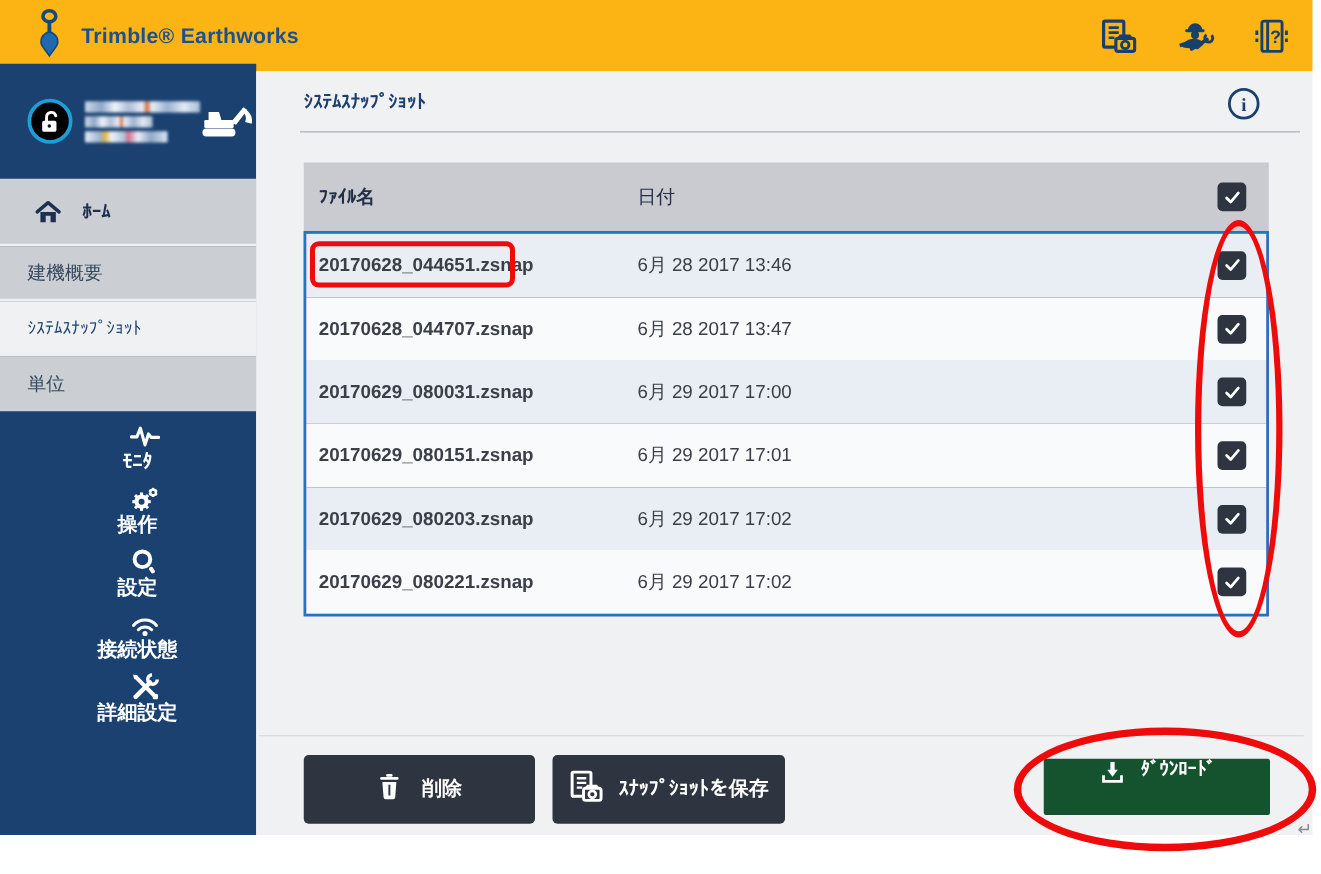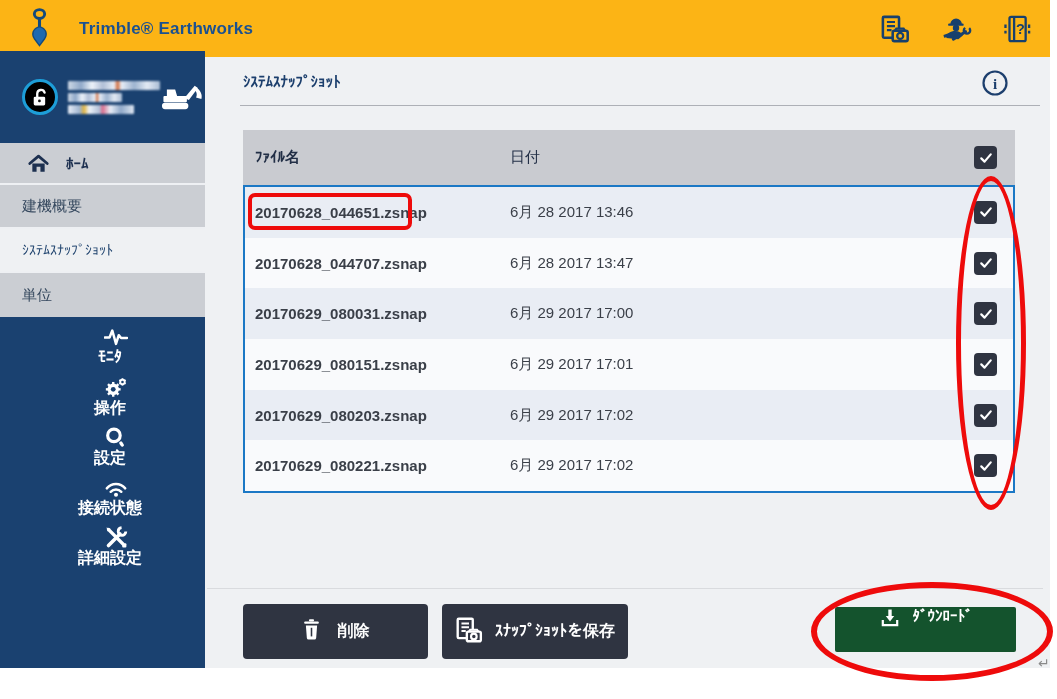--- a/index.html
+++ b/index.html
@@ -2,37 +2,37 @@
 <html><head>
 <meta charset="utf-8">
 <style>
   *{box-sizing:border-box;margin:0;padding:0;}
   body{background:#fff;font-family:"Liberation Sans","DejaVu Sans",sans-serif;}
   .page{position:relative;width:1057px;height:699px;background:#ffffff;overflow:hidden;}
 
   
   .header{position:absolute;left:0;top:0;width:1050px;height:57px;background:#fcb415;display:flex;align-items:center;}
   .logo{margin-left:28px;display:flex;align-items:center;}
-  .app-title{margin-left:28px;color:#1b5190;font-size:17px;font-weight:600;letter-spacing:.2px;}
+  .app-title{margin-left:14px;color:#1b5190;font-size:17px;font-weight:600;letter-spacing:.2px;}
   .hicons{position:absolute;right:16px;top:0;height:57px;display:flex;align-items:center;gap:27px;}
   .hicon{display:flex;align-items:center;justify-content:center;width:34px;height:34px;cursor:pointer;}
 
   
   .sidebar{position:absolute;left:0;top:51px;width:205px;height:617px;background:#1a4170;}
   .machine{height:92px;display:flex;align-items:center;padding:0 10px 0 22px;cursor:pointer;}
   .lockbadge{width:36px;height:36px;border-radius:50%;background:#000;border:3px solid #1d9ed8;display:flex;align-items:center;justify-content:center;flex:0 0 auto;}
   .mlines{margin-left:10px;flex:1;}
   .rl{height:9px;margin:3px 0;border-radius:1px;filter:blur(1.1px);
       background:linear-gradient(90deg,#cfd9e6,#8fa8c8 14%,#eef3fa 26%,#b0bed6 38%,#e8eef7 50%,#d06a3a 54%,#e8eef7 58%,#9db3cf 72%,#e3eaf4 86%,#a9bcd4);}
   .rl.l1{width:92px}.rl.l2{width:54px}.rl.l3{width:66px;background:linear-gradient(90deg,#e8eef7,#9db3cf 18%,#e0b23c 24%,#eef3fa 32%,#b0bed6 48%,#d86a8a 52%,#e8eef7 64%,#8fa8c8 80%,#dfe7f2);}
   .snav{display:flex;align-items:center;cursor:pointer;}
   .snav.gray{background:#cbced3;}
   .snav.light{background:#eff1f3;}
   .snav.b{border-bottom:2px solid #eef0f3;}
-  .h54{height:42px}.h44{height:44px}
+  .h54{height:54px}.h44{height:44px}
   .snav .nicon{width:24px;height:22px;margin-left:26px;display:flex;align-items:center;justify-content:center;}
   .home-label{margin-left:16px;font-size:15px;font-weight:bold;color:#1d3050;}
   .sub-label{margin-left:22px;font-size:15px;color:#35485e;}
   .sel-label{margin-left:22px;font-size:14px;color:#1f436e;}
   .snav.navy{height:50px;background:transparent;flex-direction:column;}
   .snav.navy .nlabel{margin-left:15px;font-size:16px;font-weight:bold;color:#fff;}
   .navgroup{margin-top:9px;}
 
   
   .main{position:absolute;left:205px;top:57px;width:845px;height:611px;background:#eff1f3;}

